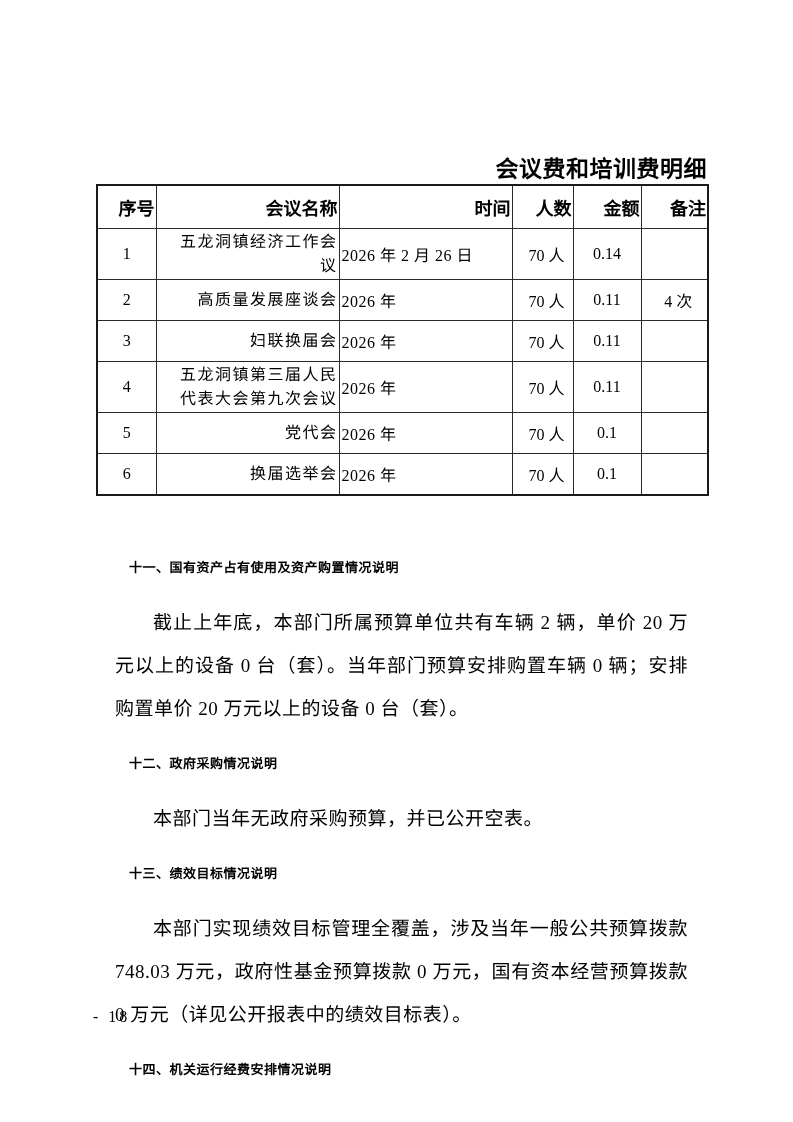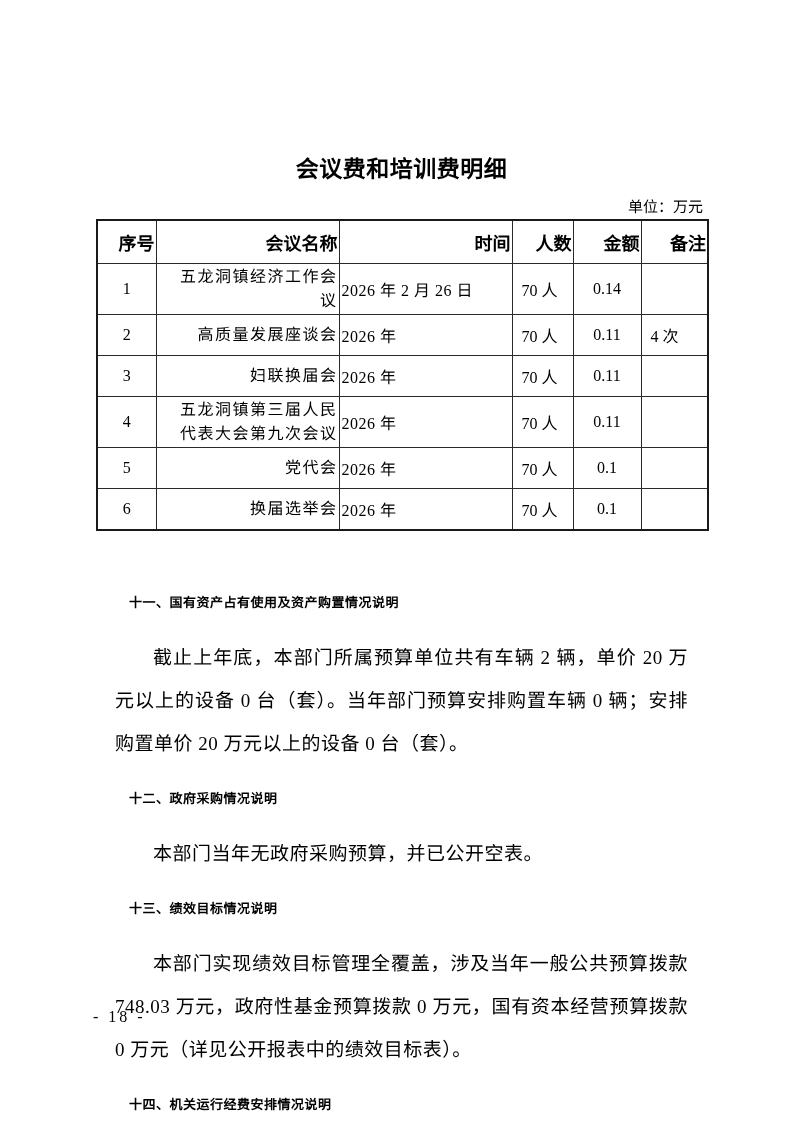--- a/index.html
+++ b/index.html
@@ -16,21 +16,21 @@
     background: #ffffff;
     overflow: hidden;
   }
   .content {
     padding-top: 150px;
     margin-left: 96px;
     width: 611px;
   }
   .doc-title {
     margin: 0;
-    text-align: center;
+    text-align: right;
     font-size: 23px;
     font-weight: bold;
     font-family: "Liberation Serif", "DejaVu Serif", serif;
     letter-spacing: 0.5px;
   }
   .unit-label {
     text-align: right;
     font-size: 15px;
     margin: 11px 4px 3px 0;
   }
@@ -52,21 +52,21 @@
     height: 40px;
     text-align: right;
     font-weight: 700;
   }
   table.meeting-table td {
     font-size: 16px;
     height: 38px;
     vertical-align: middle;
   }
   td.cell-center { text-align: center; }
-  td.cell-left   { text-align: left; padding-left: 9px; }
+  td.cell-left   { text-align: center; padding-left: 9px; }
   td.cell-name   { text-align: right; padding-left: 10px; letter-spacing: 1.5px; line-height: 24px; }
   td.cell-time   { text-align: left; padding-left: 2px; letter-spacing: 0.5px; }
   .doc-sections {
     margin-top: 50px;
     margin-left: 7px;
     width: 597px;
     font-size: 19px;
     line-height: 43px;
   }
   .doc-sections h2 {
@@ -94,21 +94,20 @@
   }
 </style>
 </head>
 <body>
 
 <div class="page">
   <div class="content">
 
     <h1 class="doc-title">会议费和培训费明细</h1>
 
-    <div class="unit-label">单位：万元</div>
 
     <table class="meeting-table">
       <colgroup>
         <col style="width:59px">
         <col style="width:183px">
         <col style="width:173px">
         <col style="width:61px">
         <col style="width:68px">
         <col style="width:67px">
       </colgroup>

